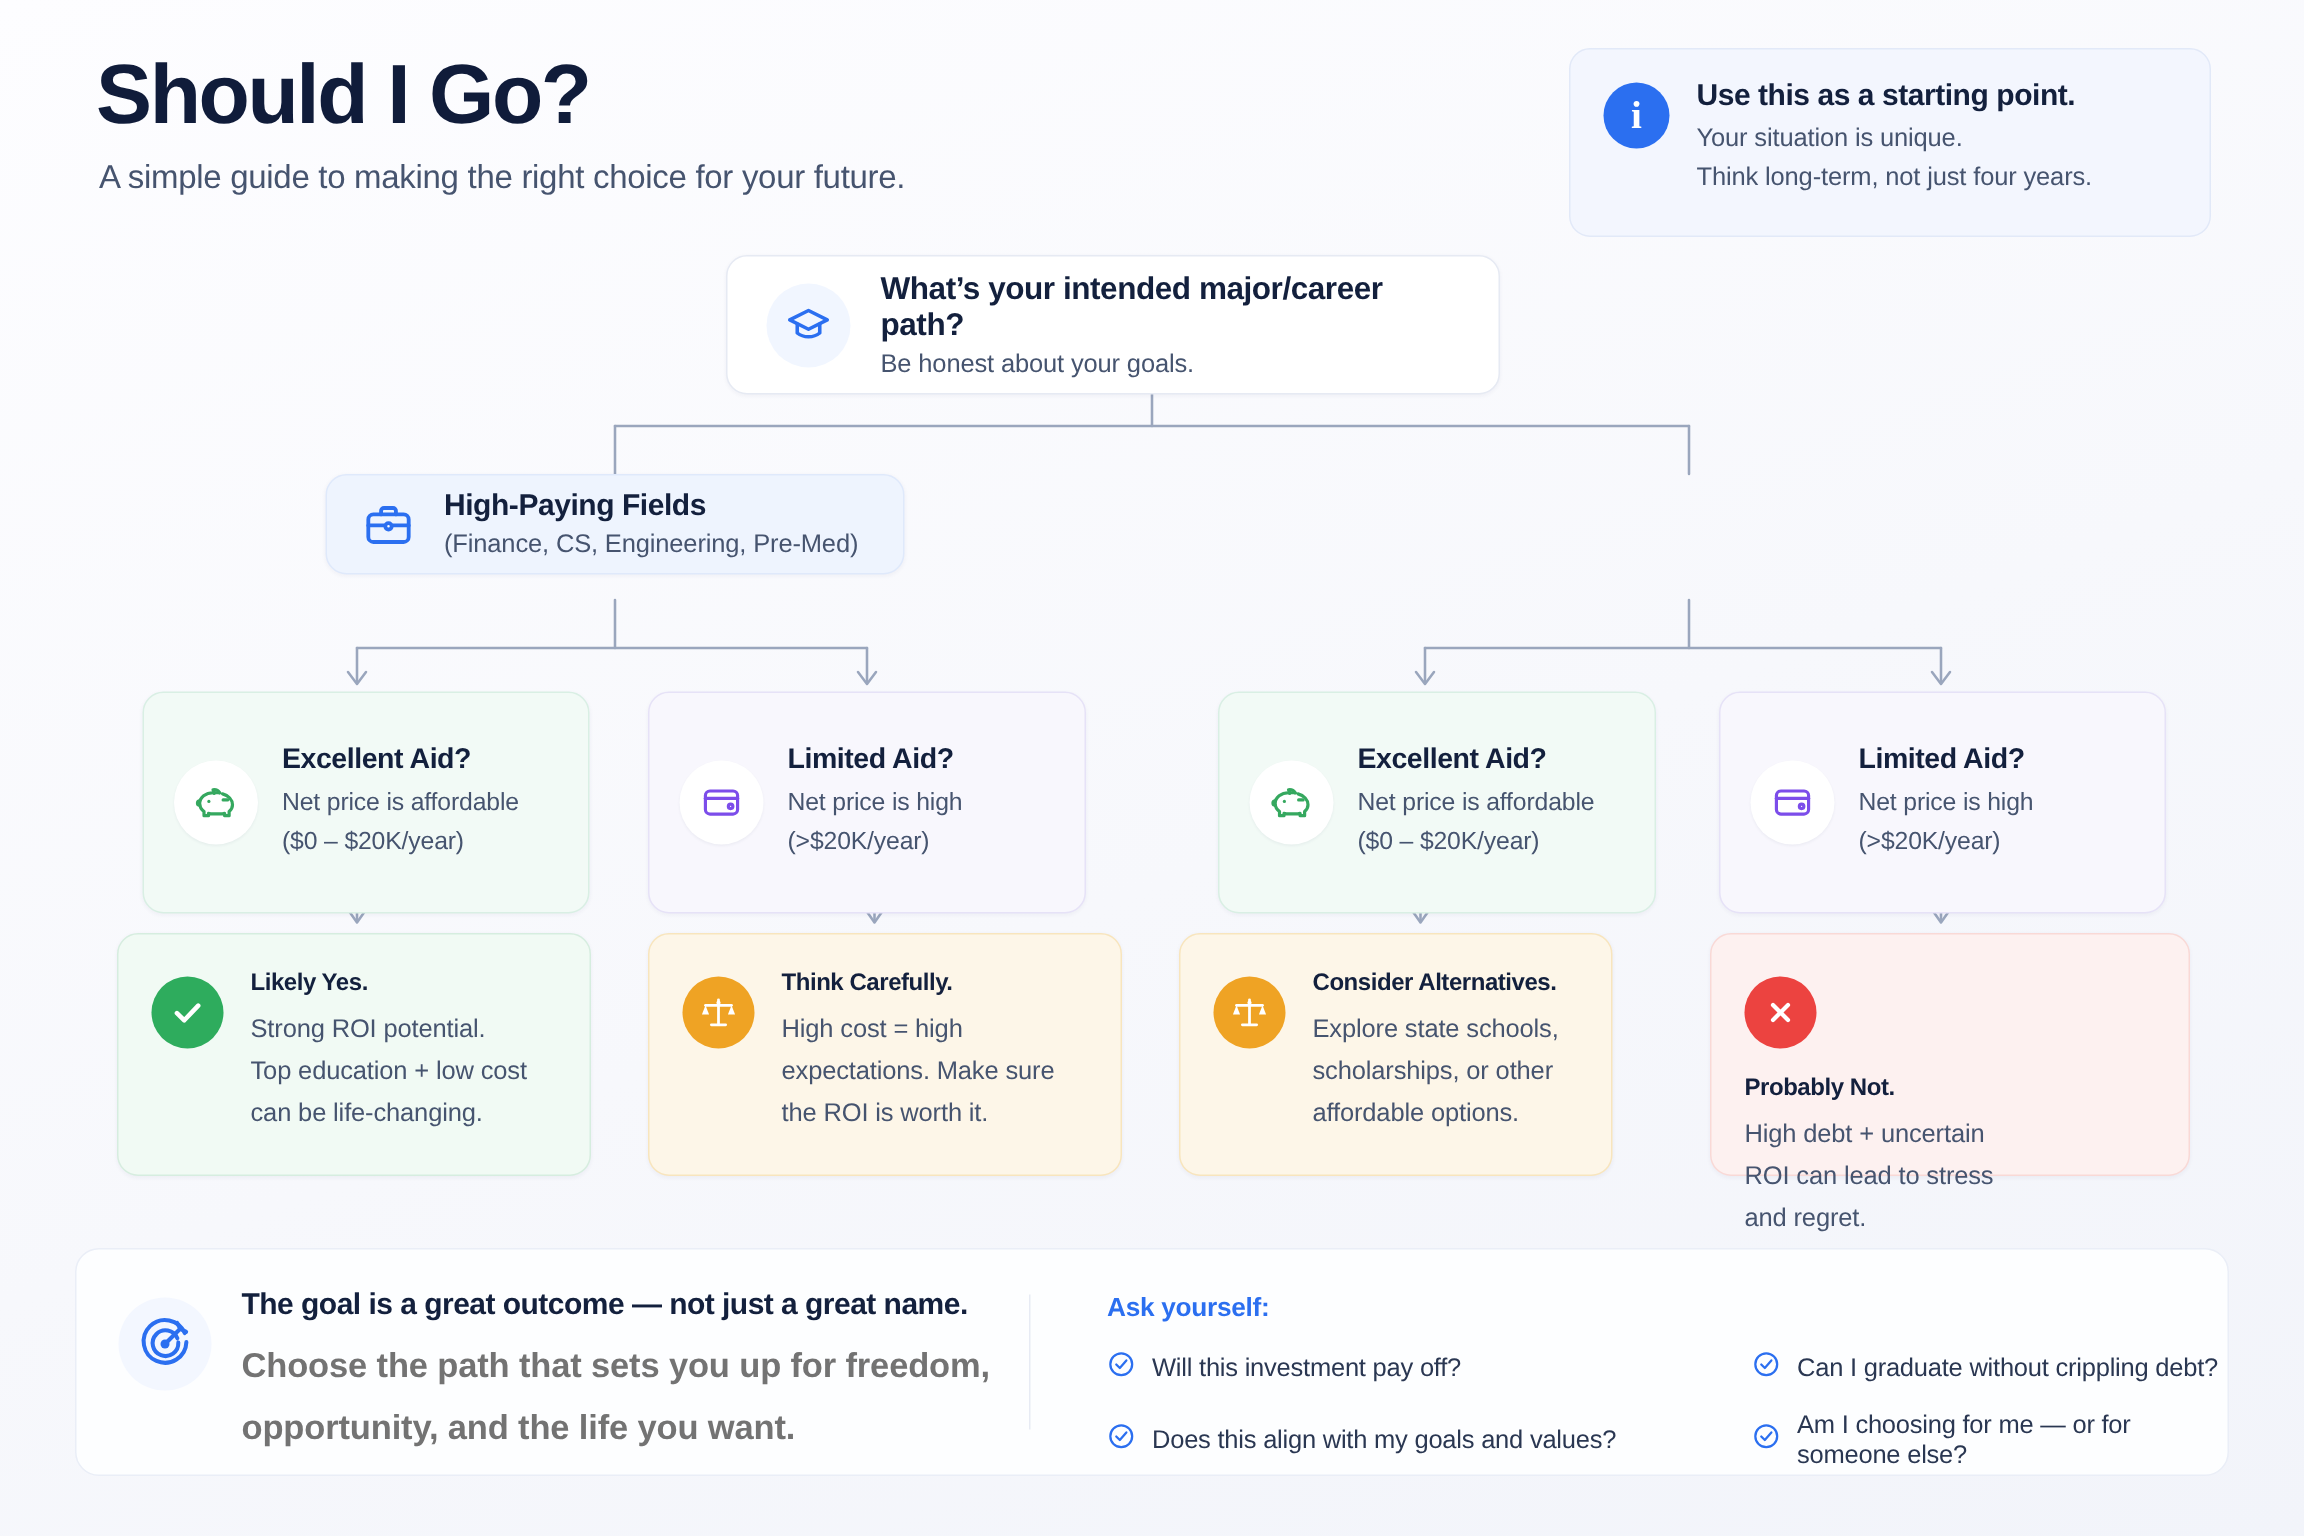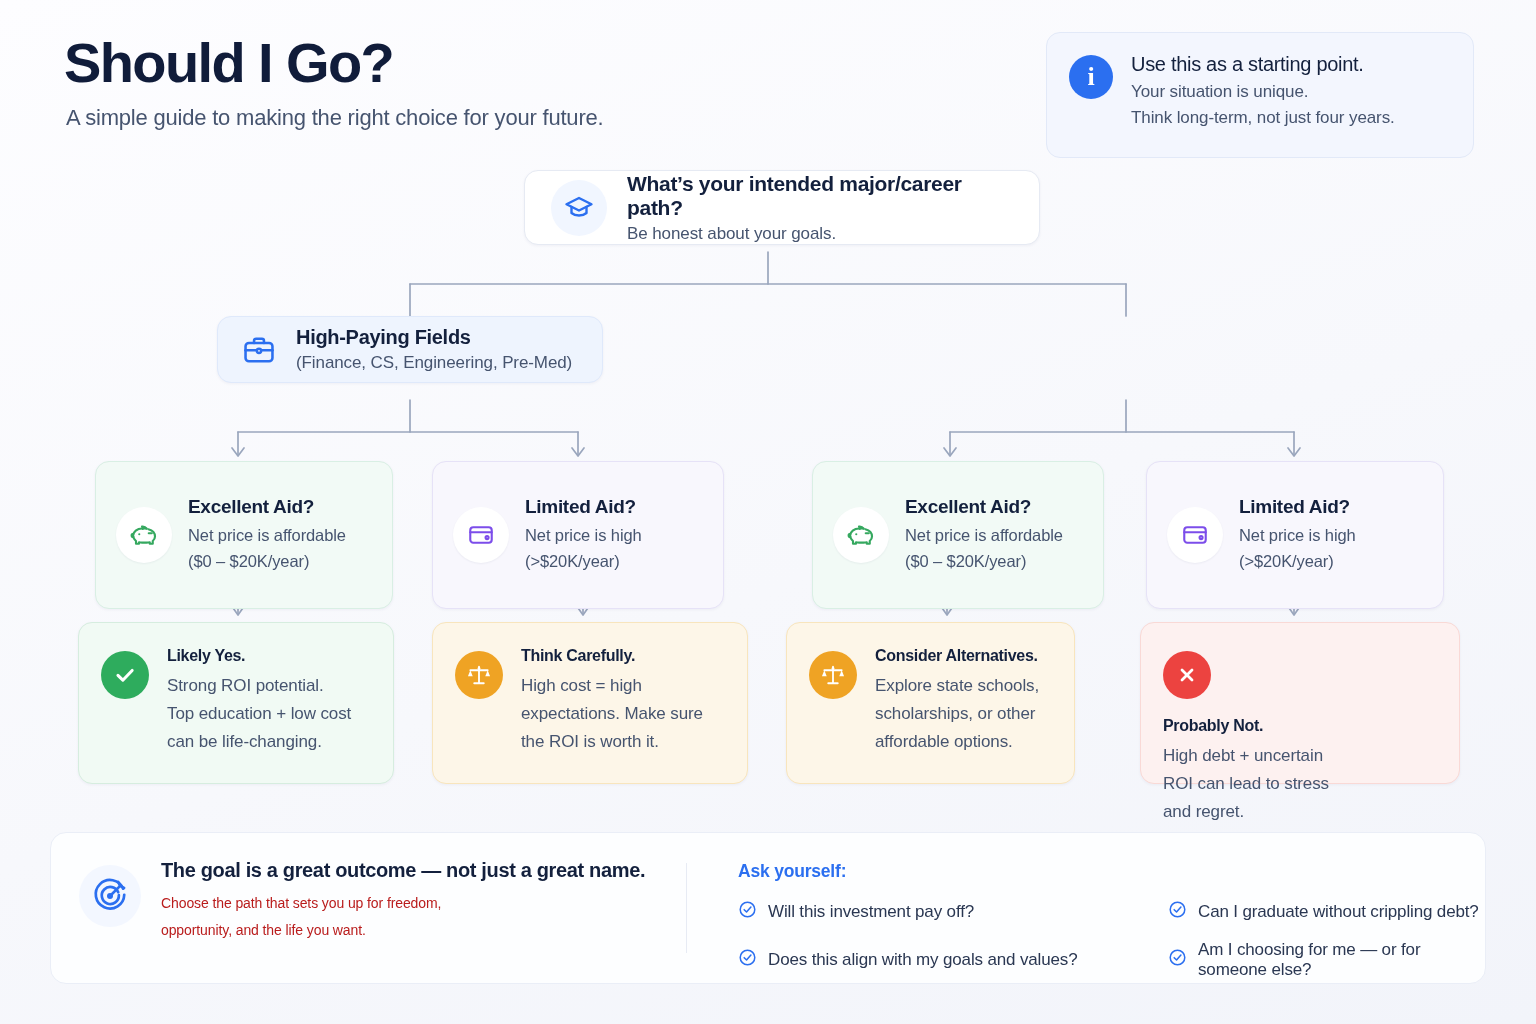--- a/index.html
+++ b/index.html
@@ -28,36 +28,36 @@
     position: absolute; left: 1046px; top: 32px; width: 428px; height: 126px;
     background: #f3f6fe; border: 1px solid #e2e9f8; border-radius: 14px;
     display: flex; align-items: flex-start; gap: 18px; padding: 20px 22px;
   }
   .info-badge {
     width: 44px; height: 44px; border-radius: 50%; background: #2b6ff0;
     flex: 0 0 auto; display: flex; align-items: center; justify-content: center;
     color: #fff; font-size: 26px; font-weight: 700; font-family: "Liberation Serif", serif;
     margin-top: 2px;
   }
-  .info-head { font-size: 20px; font-weight: 400; color: #13203d; letter-spacing: -0.3px; }
+  .info-head { font-size: 20px; font-weight: 700; color: #13203d; letter-spacing: -0.3px; }
   .info-line { font-size: 17px; color: #46546f; margin-top: 6px; letter-spacing: -0.1px; }
 
   
   .node {
     position: absolute; border-radius: 14px; display: flex; align-items: center;
     box-shadow: 0 1px 3px rgba(30,45,90,0.05);
   }
   .node .ic { flex: 0 0 auto; display: flex; align-items: center; justify-content: center; }
   .node .txt { display: flex; flex-direction: column; }
   .n-title { font-weight: 700; letter-spacing: -0.3px; color: #13203d; }
   .n-sub { color: #46546f; letter-spacing: -0.1px; }
 
   
   #root-node {
-    left: 524px; top: 170px; width: 516px; height: 75px;
+    left: 484px; top: 170px; width: 516px; height: 93px;
     background: #ffffff; border: 1px solid #e6eaf3; padding: 0 26px; gap: 20px;
   }
   #root-node .circle {
     width: 56px; height: 56px; border-radius: 50%; background: #f1f6ff;
     display: flex; align-items: center; justify-content: center;
   }
   #root-node .n-title { font-size: 21px; }
   #root-node .n-sub { font-size: 17px; margin-top: 4px; }
 
   
@@ -105,21 +105,21 @@
     position: absolute; left: 50px; top: 832px; width: 1436px; height: 152px;
     background: #fdfeff; border: 1px solid #eaeef7; border-radius: 16px;
     display: flex; align-items: stretch; gap: 15px;
   }
   .f-left { width: 620px; display: flex; align-items: flex-start; gap: 20px; padding: 26px 0 0 28px; }
   .f-target {
     width: 62px; height: 62px; border-radius: 50%; background: #f3f7ff; flex: 0 0 auto;
     display: flex; align-items: center; justify-content: center; margin-top: 6px;
   }
   .f-head { font-size: 20px; font-weight: 700; color: #13203d; letter-spacing: -0.35px; }
-  .f-body { font-size: 14px; color: #b91c1c; margin-top: 10px; line-height: 1.62; letter-spacing: -0.1px; }
+  .f-body { font-size: 23px; color: #737373; margin-top: 10px; line-height: 1.62; letter-spacing: -0.1px; font-weight: bold; }
   .f-divider { width: 1px; background: #e7ebf4; margin: 30px 0 30px 0; }
   .f-right { flex: 1; padding: 28px 0 0 36px; }
   .ask-label { font-size: 17.5px; font-weight: 700; color: #2b6ff0; letter-spacing: -0.2px; }
   .ask-grid {
     margin-top: 18px; display: grid; grid-template-columns: 410px 1fr;
     row-gap: 16px; column-gap: 20px;
   }
   .ask-item { display: flex; align-items: center; gap: 11px; font-size: 17px; color: #2a3752; letter-spacing: -0.15px; }
   .ask-item .chk { flex: 0 0 auto; }
 </style>

